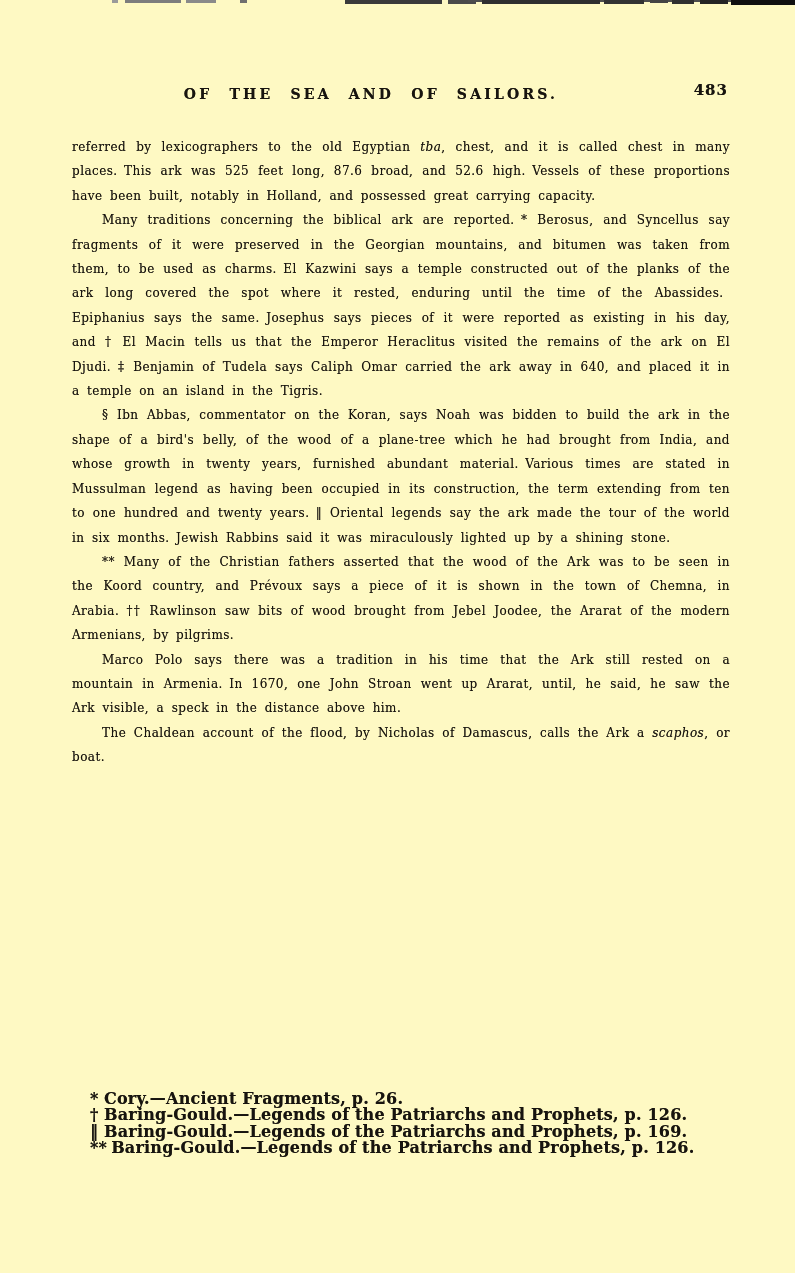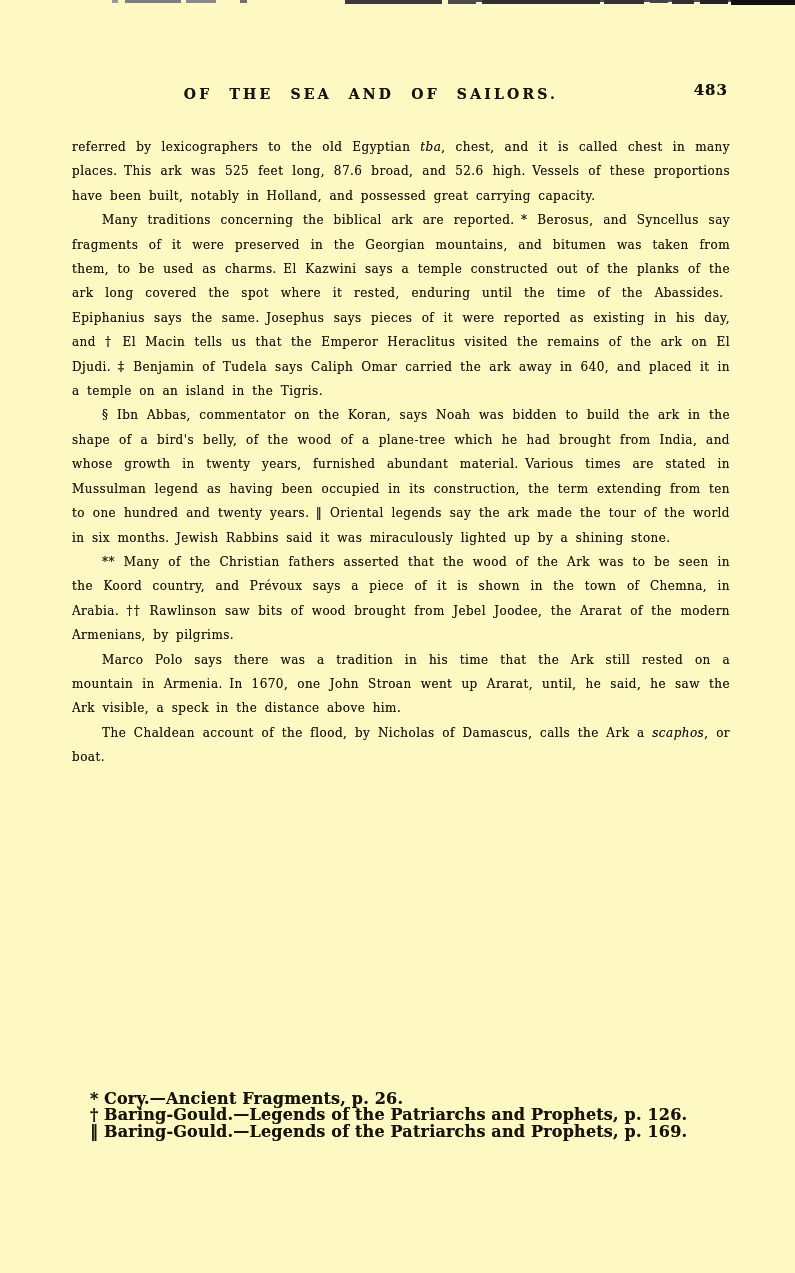--- a/index.html
+++ b/index.html
@@ -118,15 +118,18 @@
   <div class="footnotes">
     <div class="footnote">
       <span class="fn-marker">*</span><span>Cory.—Ancient Fragments, p. 26.</span>
     </div>
     <div class="footnote">
       <span class="fn-marker">†</span><span>Baring-Gould.—Legends of the Patriarchs and Prophets, p. 126.</span>
     </div>
     <div class="footnote">
       <span class="fn-marker">‖</span><span>Baring-Gould.—Legends of the Patriarchs and Prophets, p. 169.</span>
     </div>
+    <div class="footnote">
+      <span class="fn-marker">**</span><span>Baring-Gould.—Legends of the Patriarchs and Prophets, p. 126.</span>
+    </div>
   </div>
 
 </div>
 
 </body></html>

